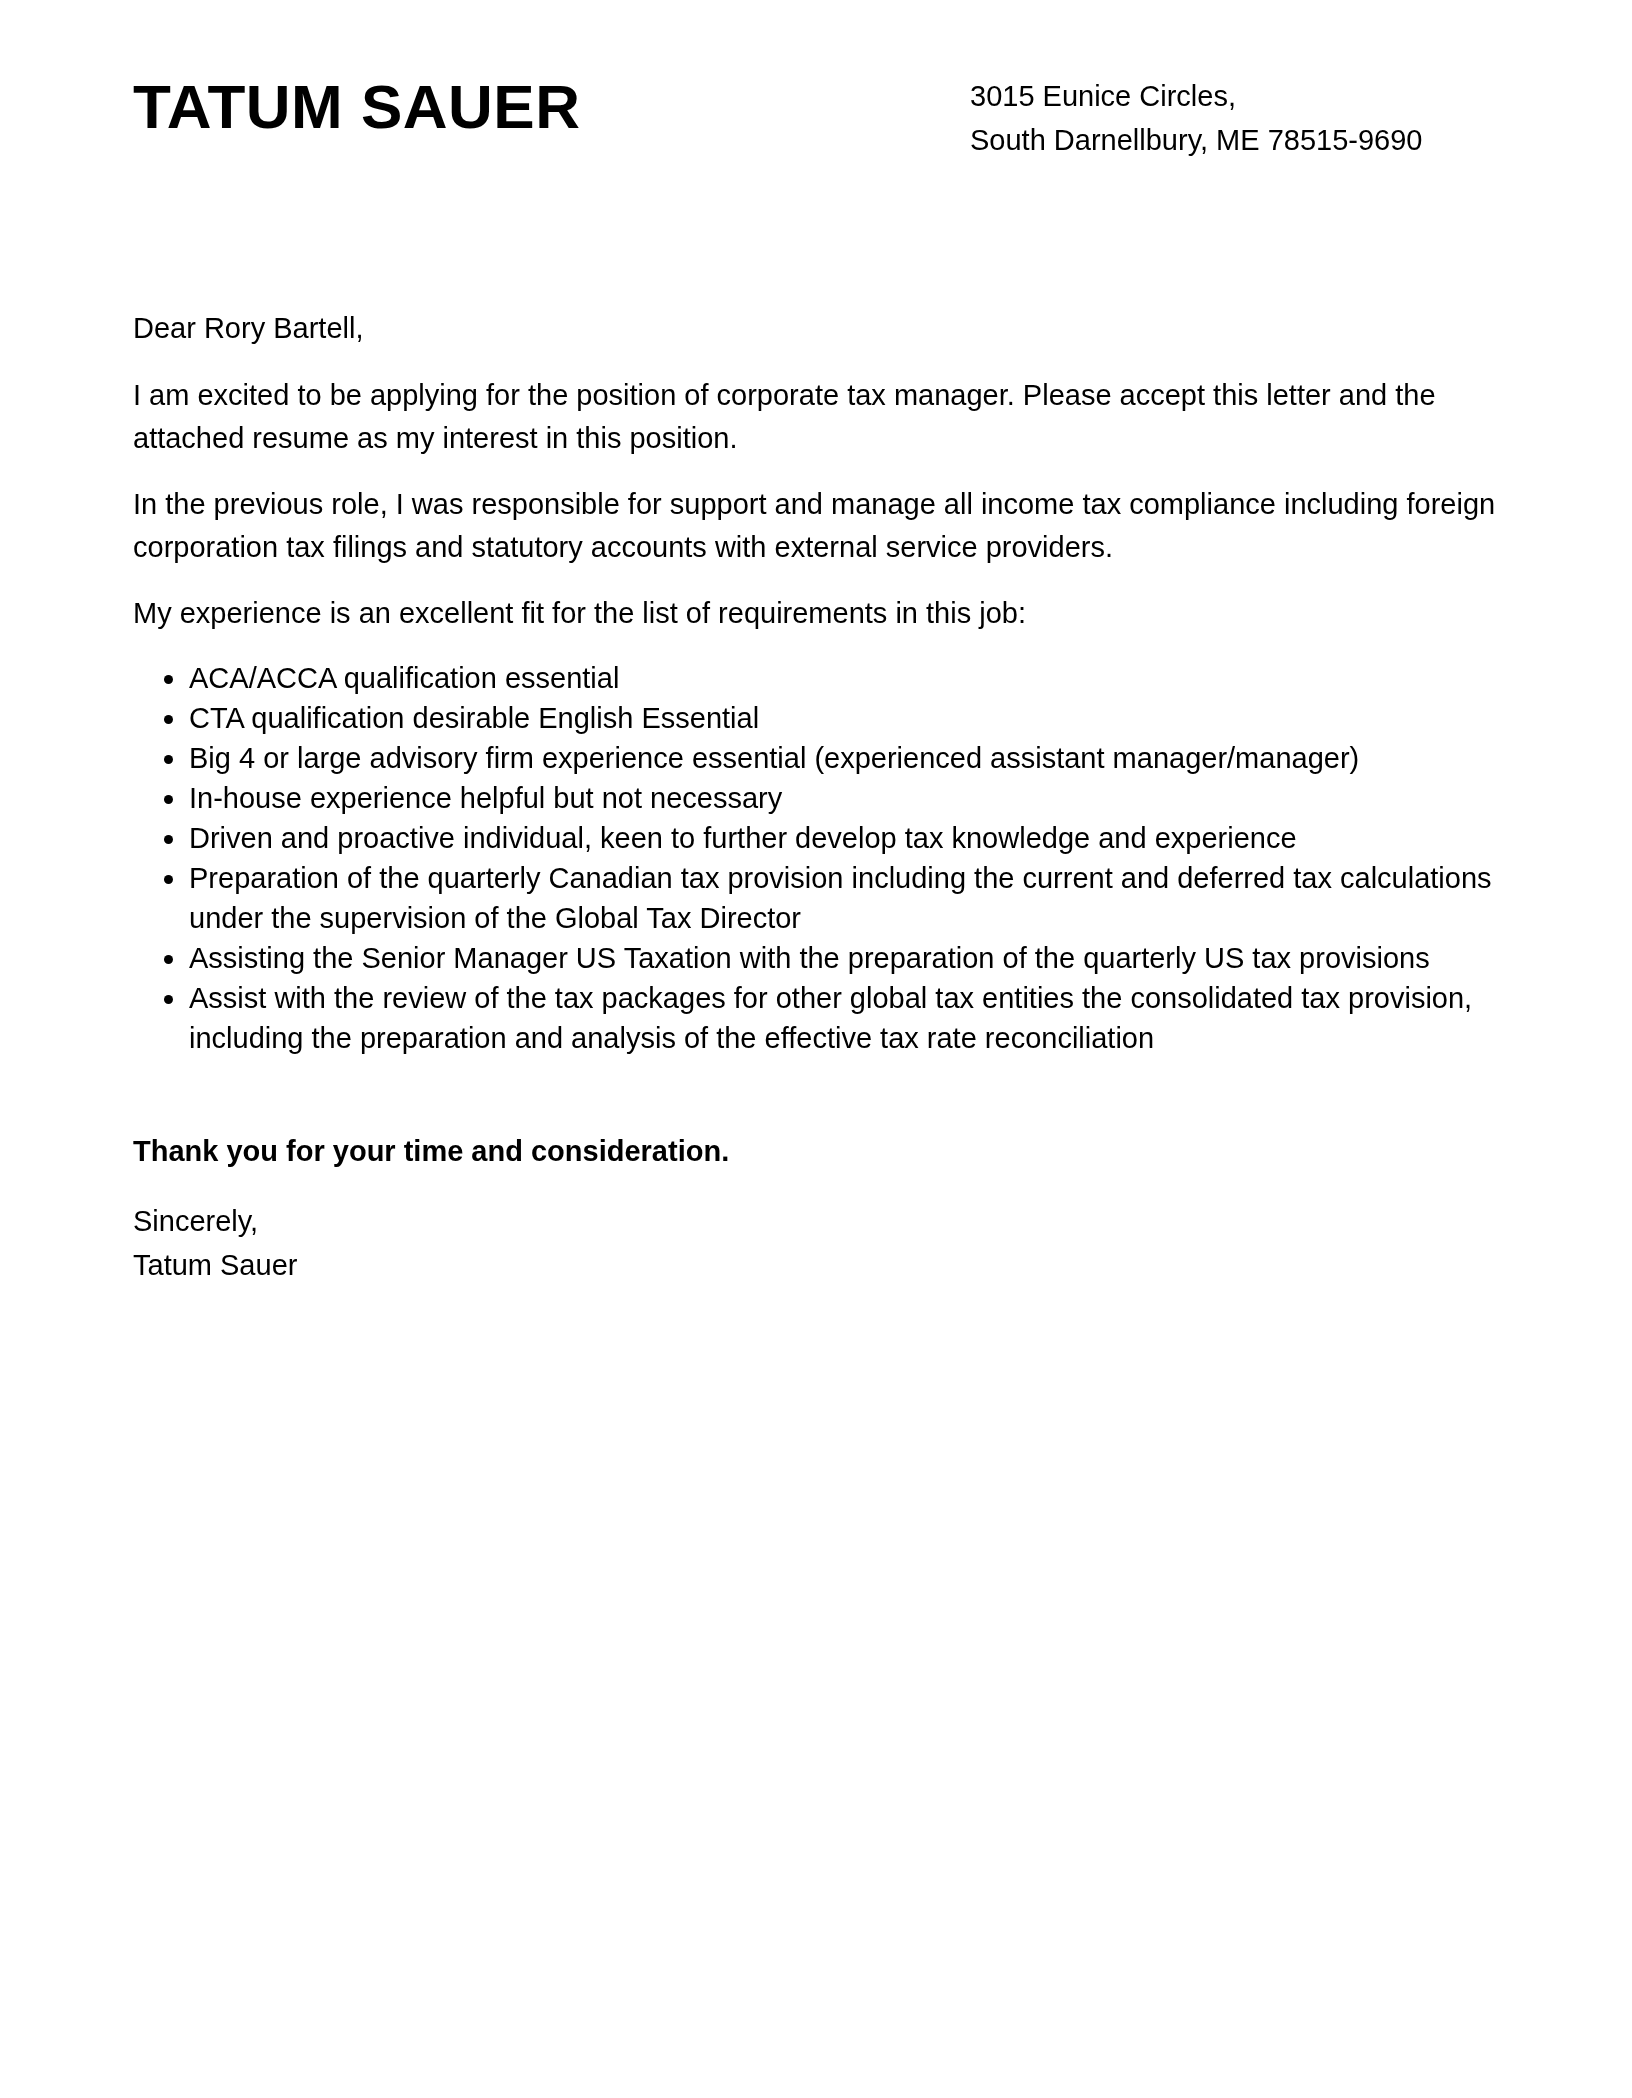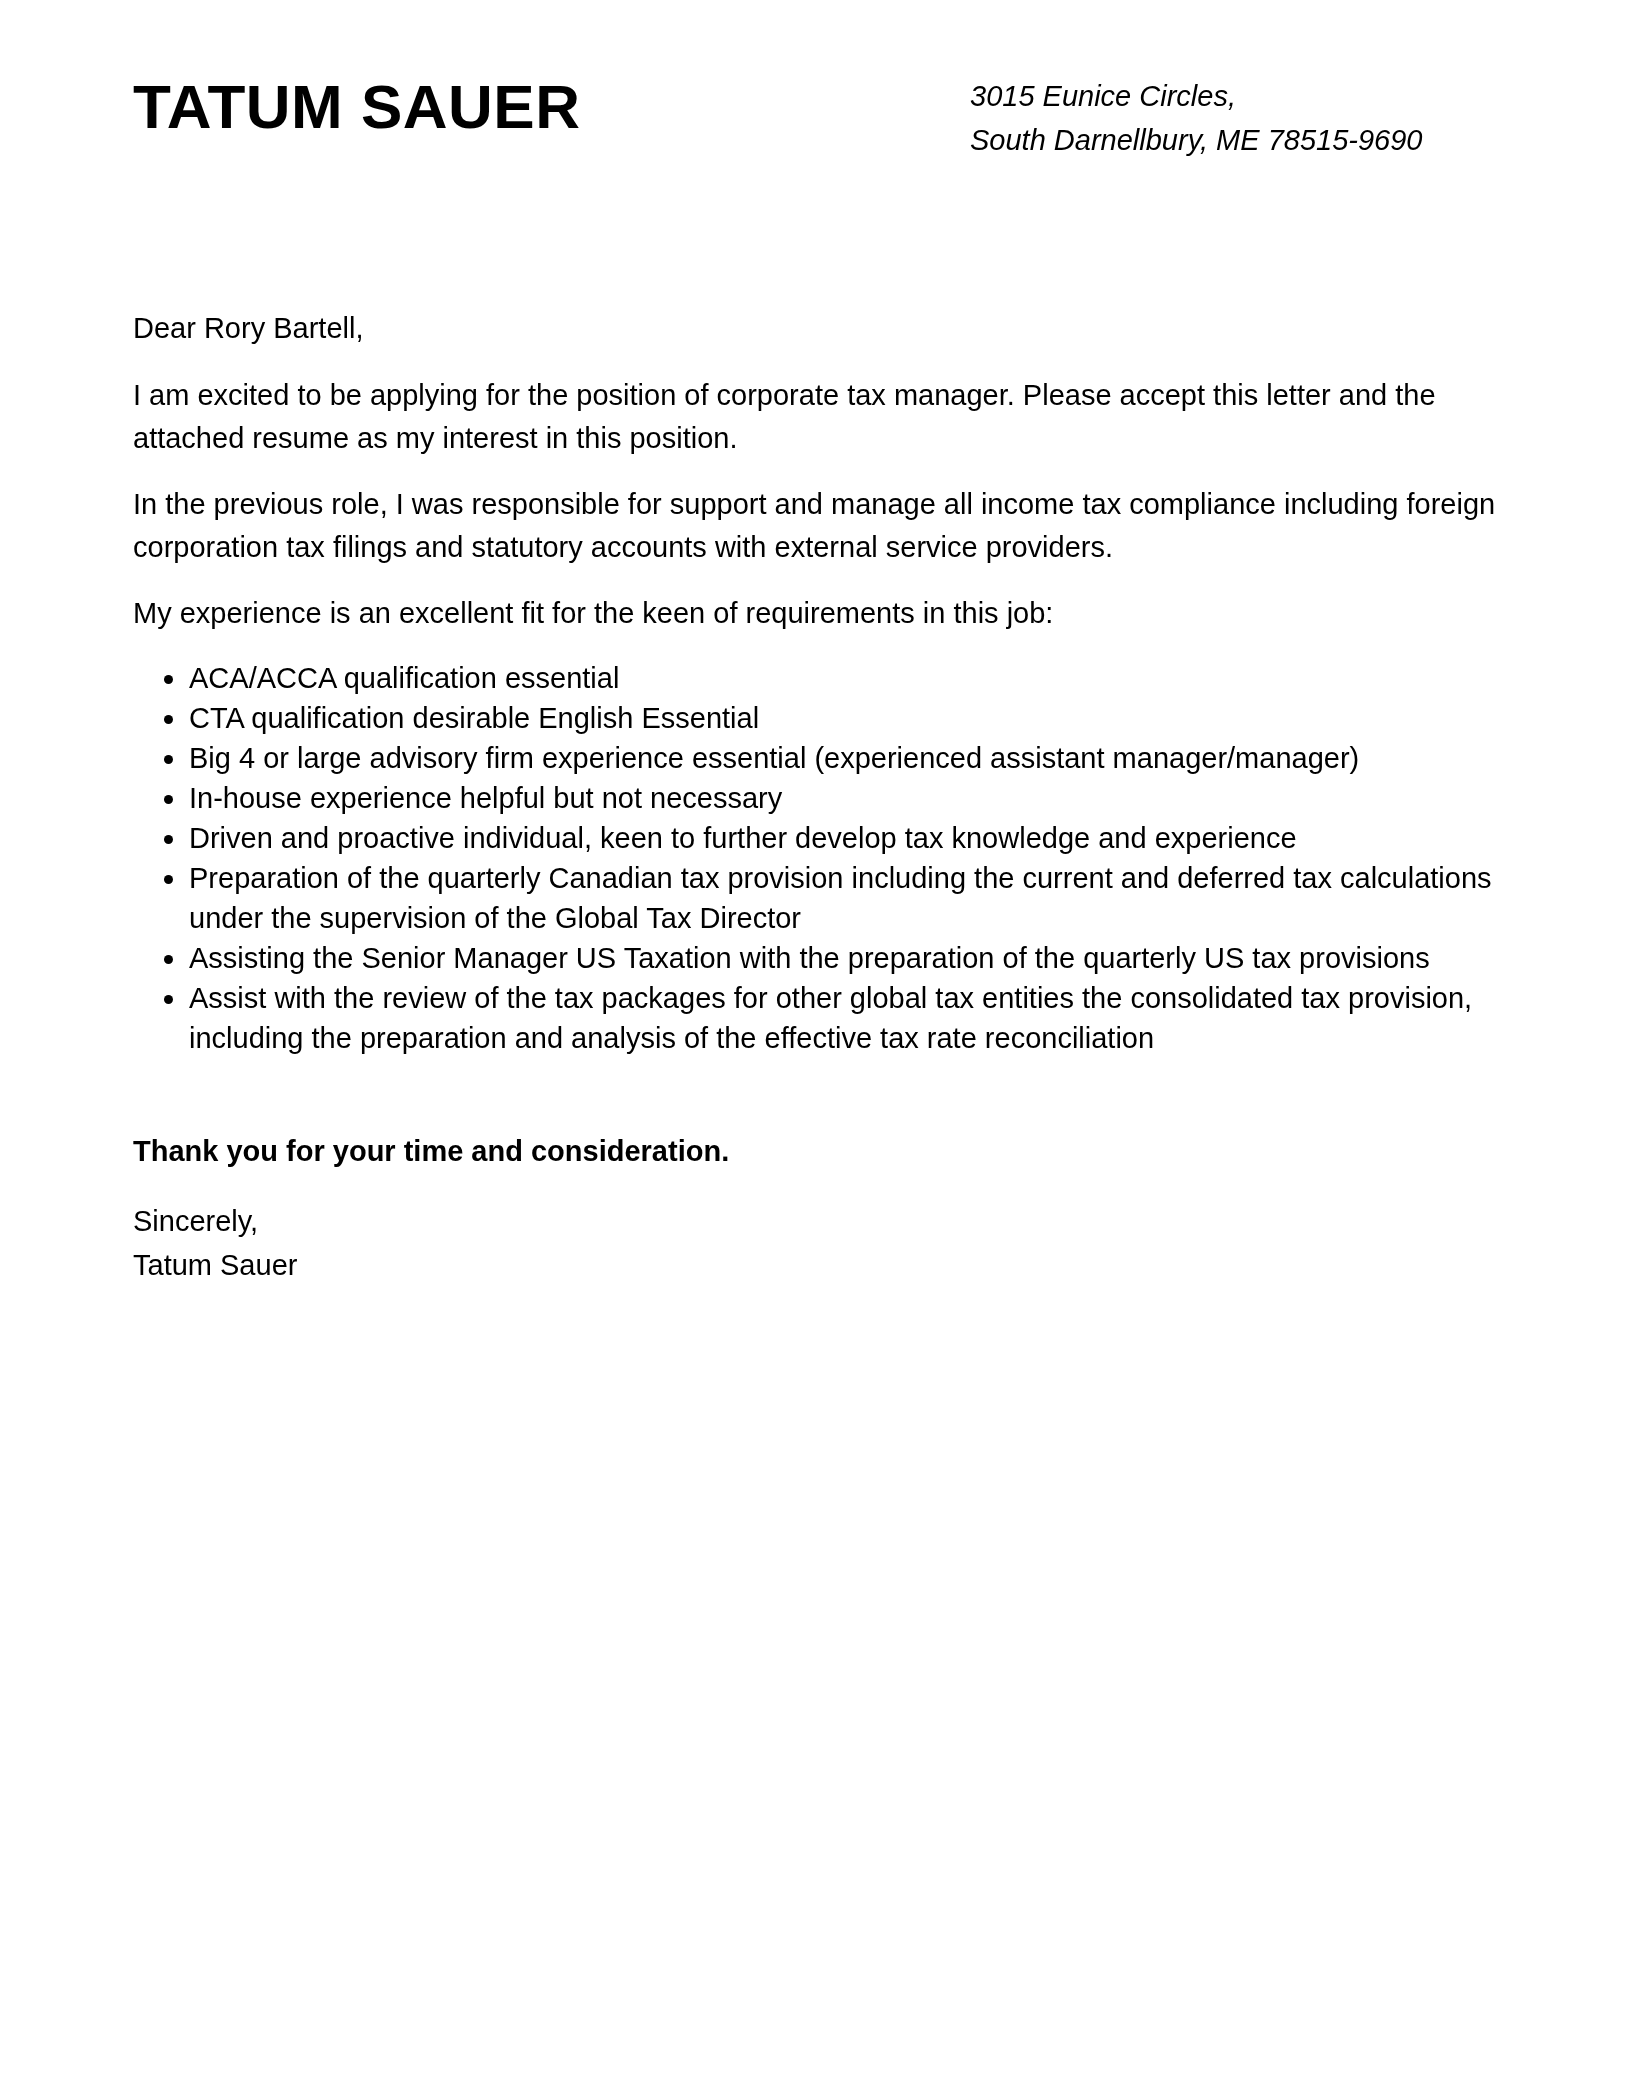--- a/index.html
+++ b/index.html
@@ -32,21 +32,20 @@
     font-weight: bold;
     line-height: 1.12;
     letter-spacing: 0.5px;
     white-space: nowrap;
   }
   .address {
     width: 530px;
     font-size: 29px;
     line-height: 44px;
     padding-top: 2px;
-    font-style: italic;
   }
   .letter-body {
     margin-top: 145px;
     font-size: 29px;
   }
   .salutation {
     margin: 0 0 24px 0;
     font-weight: normal;
     line-height: 43px;
   }
@@ -85,21 +84,21 @@
   </div>
 
   <div class="letter-body">
 
     <p class="salutation">Dear Rory Bartell,</p>
 
     <p class="para">I am excited to be applying for the position of corporate tax manager. Please accept this letter and the attached resume as my interest in this position.</p>
 
     <p class="para">In the previous role, I was responsible for support and manage all income tax compliance including foreign corporation tax filings and statutory accounts with external service providers.</p>
 
-    <p class="para">My experience is an excellent fit for the keen of requirements in this job:</p>
+    <p class="para">My experience is an excellent fit for the list of requirements in this job:</p>
 
     <ul class="requirements">
       <li>ACA/ACCA qualification essential</li>
       <li>CTA qualification desirable English Essential</li>
       <li>Big 4 or large advisory firm experience essential (experienced assistant manager/manager)</li>
       <li>In-house experience helpful but not necessary</li>
       <li>Driven and proactive individual, keen to further develop tax knowledge and experience</li>
       <li>Preparation of the quarterly Canadian tax provision including the current and deferred tax calculations under the supervision of the Global Tax Director</li>
       <li>Assisting the Senior Manager US Taxation with the preparation of the quarterly US tax provisions</li>
       <li>Assist with the review of the tax packages for other global tax entities the consolidated tax provision, including the preparation and analysis of the effective tax rate reconciliation</li>

